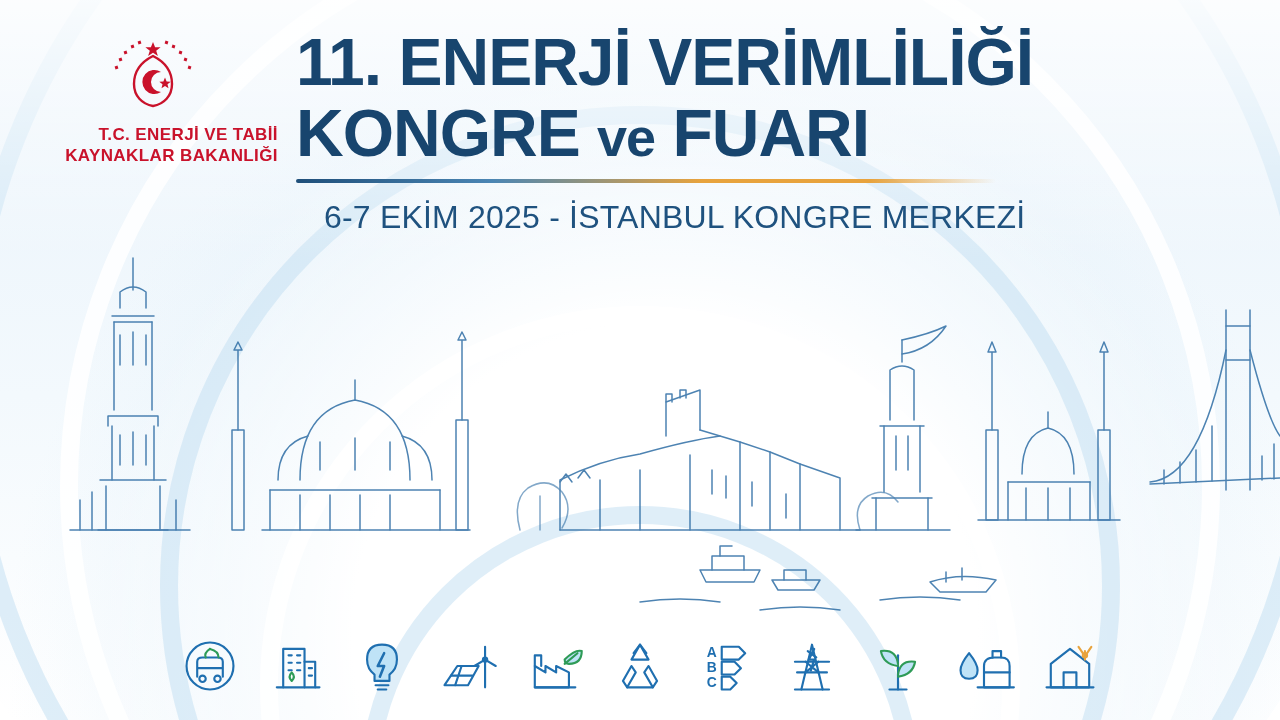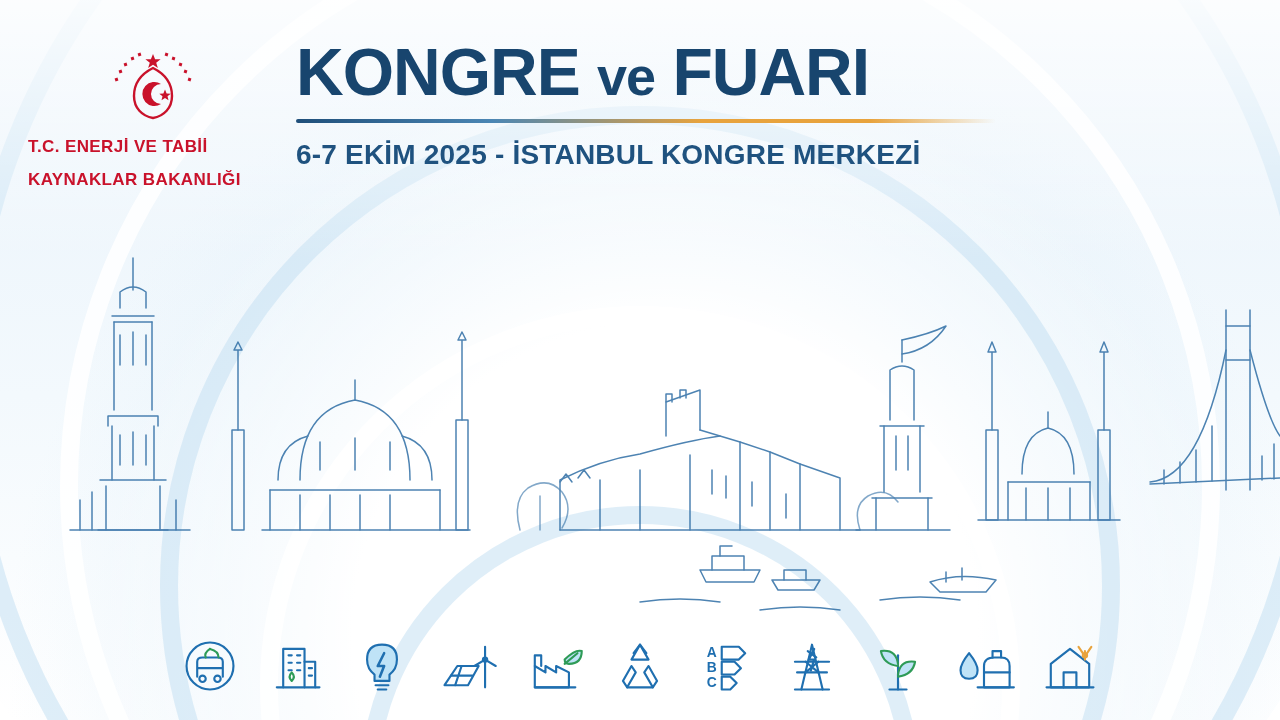--- a/index.html
+++ b/index.html
@@ -24,21 +24,21 @@
     transform:translateX(-50%);
     box-sizing:border-box;
   }
   .arc.tinted{border-color:rgba(196,224,243,0.55);}
   .glowtop{
     position:absolute;left:0;top:0;width:100%;height:260px;
     background:linear-gradient(180deg,rgba(255,255,255,.85),rgba(255,255,255,0));
   }
   
   .logo-block{
-    position:absolute;left:28px;top:48px;width:250px;text-align:left;
+    position:absolute;left:28px;top:36px;width:250px;text-align:right;
   }
   .crest{width:92px;height:76px;margin:0 auto;display:block;}
   .ministry-line{
     color:#c9122b;font-weight:bold;letter-spacing:.4px;
     font-size:17px;line-height:1.25;margin-top:12px;
   }
   
   .headline{
     position:absolute;left:296px;top:32px;width:900px;
   }
@@ -48,21 +48,21 @@
   }
   .title1{font-size:66px;}
   .title2{font-size:66px;margin-top:10px;}
   .title2 .ve{font-size:54px;text-align:right;}
   .rule{
     margin-top:16px;width:700px;height:4px;
     background:linear-gradient(90deg,#1f4f7a 0%, #4b86b4 28%, #e8a33d 58%, #e8a33d 82%, rgba(232,163,61,0) 100%);
     border-radius:2px;
   }
   .subtitle{
-    margin-top:16px;color:#1f527f;font-weight:bold;font-size:28px;letter-spacing:.2px;
+    margin-top:16px;color:#1f527f;font-weight:normal;font-size:32px;letter-spacing:.2px;margin-left:28px;
   }
   
   .skyline{position:absolute;left:0;top:230px;width:1280px;height:400px;}
   
   .icons{
     position:absolute;left:0;bottom:8px;width:1280px;height:92px;
     display:flex;align-items:center;justify-content:center;gap:22px;
   }
   .icon-cell{width:64px;height:72px;display:flex;align-items:center;justify-content:center;}
   .icon-cell svg{display:block;}
@@ -98,24 +98,25 @@
         <rect x="24" y="9" width="3" height="3" transform="rotate(-18 25.5 10.5)"></rect>
         <rect x="31" y="5" width="3" height="3" transform="rotate(-18 32.5 6.5)"></rect>
         <rect x="81" y="30" width="3" height="3" transform="rotate(18 82.5 31.5)"></rect>
         <rect x="77" y="22" width="3" height="3" transform="rotate(18 78.5 23.5)"></rect>
         <rect x="72" y="15" width="3" height="3" transform="rotate(18 73.5 16.5)"></rect>
         <rect x="65" y="9" width="3" height="3" transform="rotate(18 66.5 10.5)"></rect>
         <rect x="58" y="5" width="3" height="3" transform="rotate(18 59.5 6.5)"></rect>
       </g>
     </svg>
     <div class="ministry-line">T.C. ENERJİ VE TABİİ</div>
-    <div class="ministry-line" style="margin-top:12px;">KAYNAKLAR BAKANLIĞI</div>
+    <div class="ministry-line" style="margin-top:0;">KAYNAKLAR BAKANLIĞI</div>
   </div>
 
   <div class="headline">
+    <div class="title1">11. ENERJİ VERİMLİLİĞİ</div>
     <div class="title2">
       <span>KONGRE</span>
       <span class="ve">ve</span>
       <span>FUARI</span>
     </div>
     <div class="rule"></div>
     <div class="subtitle">6-7 EKİM 2025 - İSTANBUL KONGRE MERKEZİ</div>
   </div>
 
   <svg class="skyline" viewBox="0 0 1280 400">

